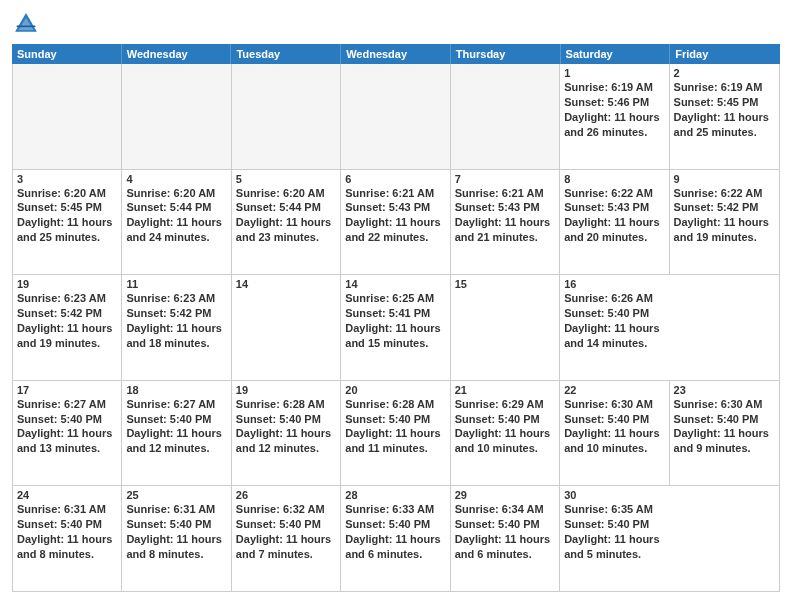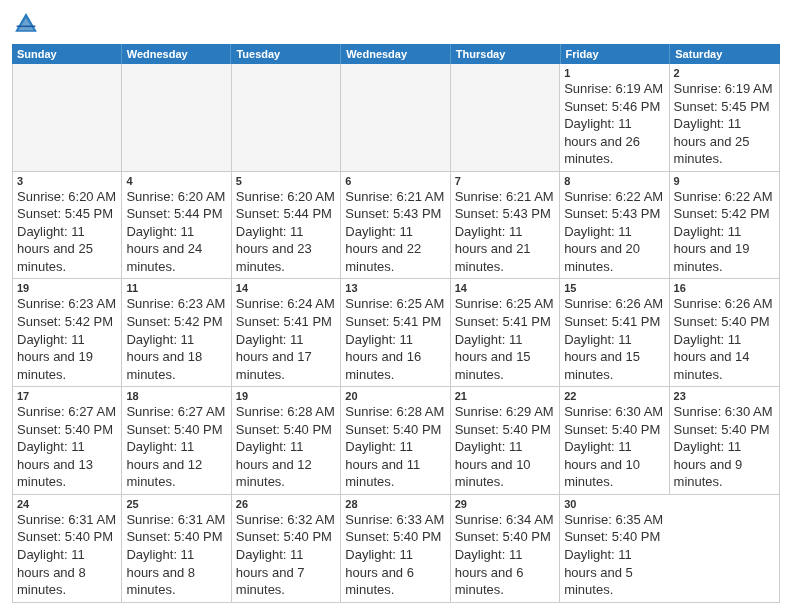--- a/index.html
+++ b/index.html
@@ -106,23 +106,24 @@
     }
     .cal-cell:last-child { border-right: none; }
     .cal-cell.empty { background: #f5f5f5; }
     .day-num {
       font-size: 11px;
       font-weight: bold;
       color: #333;
       margin-bottom: 1px;
     }
     .cell-info {
-      font-size: 13px;
+      font-size: 11px;
       line-height: 1.35;
       color: #333;
+      font-weight: bold;
     }
   </style>
 </head>
 <body>
 
 <div class="container">
   <div class="header">
     <div class="logo">
       <svg class="logo-icon" viewBox="0 0 36 36">
         <polygon points="18,4 32,28 4,28" fill="#2a7abf"></polygon>
@@ -140,22 +141,22 @@
     </div>
   </div>
 
   <div class="calendar">
     <div class="cal-header">
     <div class="cal-header-cell">Sunday</div>
         <div class="cal-header-cell">Wednesday</div>
         <div class="cal-header-cell">Tuesday</div>
         <div class="cal-header-cell">Wednesday</div>
         <div class="cal-header-cell">Thursday</div>
+        <div class="cal-header-cell">Saturday</div>
         <div class="cal-header-cell">Friday</div>
-        <div class="cal-header-cell">Saturday</div>
       </div>
     <div class="cal-body">
     <div class="cal-row">
           <div class="cal-cell empty"></div>
           <div class="cal-cell empty"></div>
           <div class="cal-cell empty"></div>
           <div class="cal-cell empty"></div>
           <div class="cal-cell empty"></div>
           <div class="cal-cell">
             <div class="day-num">1</div>
@@ -233,45 +234,30 @@
           </div>
           <div class="cal-cell">
             <div class="day-num">11</div>
             <div class="cell-info">Sunrise: 6:23 AM
 Sunset: 5:42 PM
 Daylight: 11 hours
 and 18 minutes.</div>
           </div>
           <div class="cal-cell">
             <div class="day-num">14</div>
-            <div class="cell-info">Sunrise: 6:24 AM
-Sunset: 5:41 PM
-Daylight: 11 hours
-and 17 minutes.</div>
-          </div>
-          <div class="cal-cell">
-            <div class="day-num">13</div>
-            <div class="cell-info">Sunrise: 6:25 AM
-Sunset: 5:41 PM
-Daylight: 11 hours
-and 16 minutes.</div>
           </div>
           <div class="cal-cell">
             <div class="day-num">14</div>
             <div class="cell-info">Sunrise: 6:25 AM
 Sunset: 5:41 PM
 Daylight: 11 hours
 and 15 minutes.</div>
           </div>
           <div class="cal-cell">
             <div class="day-num">15</div>
-            <div class="cell-info">Sunrise: 6:26 AM
-Sunset: 5:41 PM
-Daylight: 11 hours
-and 15 minutes.</div>
           </div>
           <div class="cal-cell">
             <div class="day-num">16</div>
             <div class="cell-info">Sunrise: 6:26 AM
 Sunset: 5:40 PM
 Daylight: 11 hours
 and 14 minutes.</div>
           </div>
         </div>
         <div class="cal-row">

